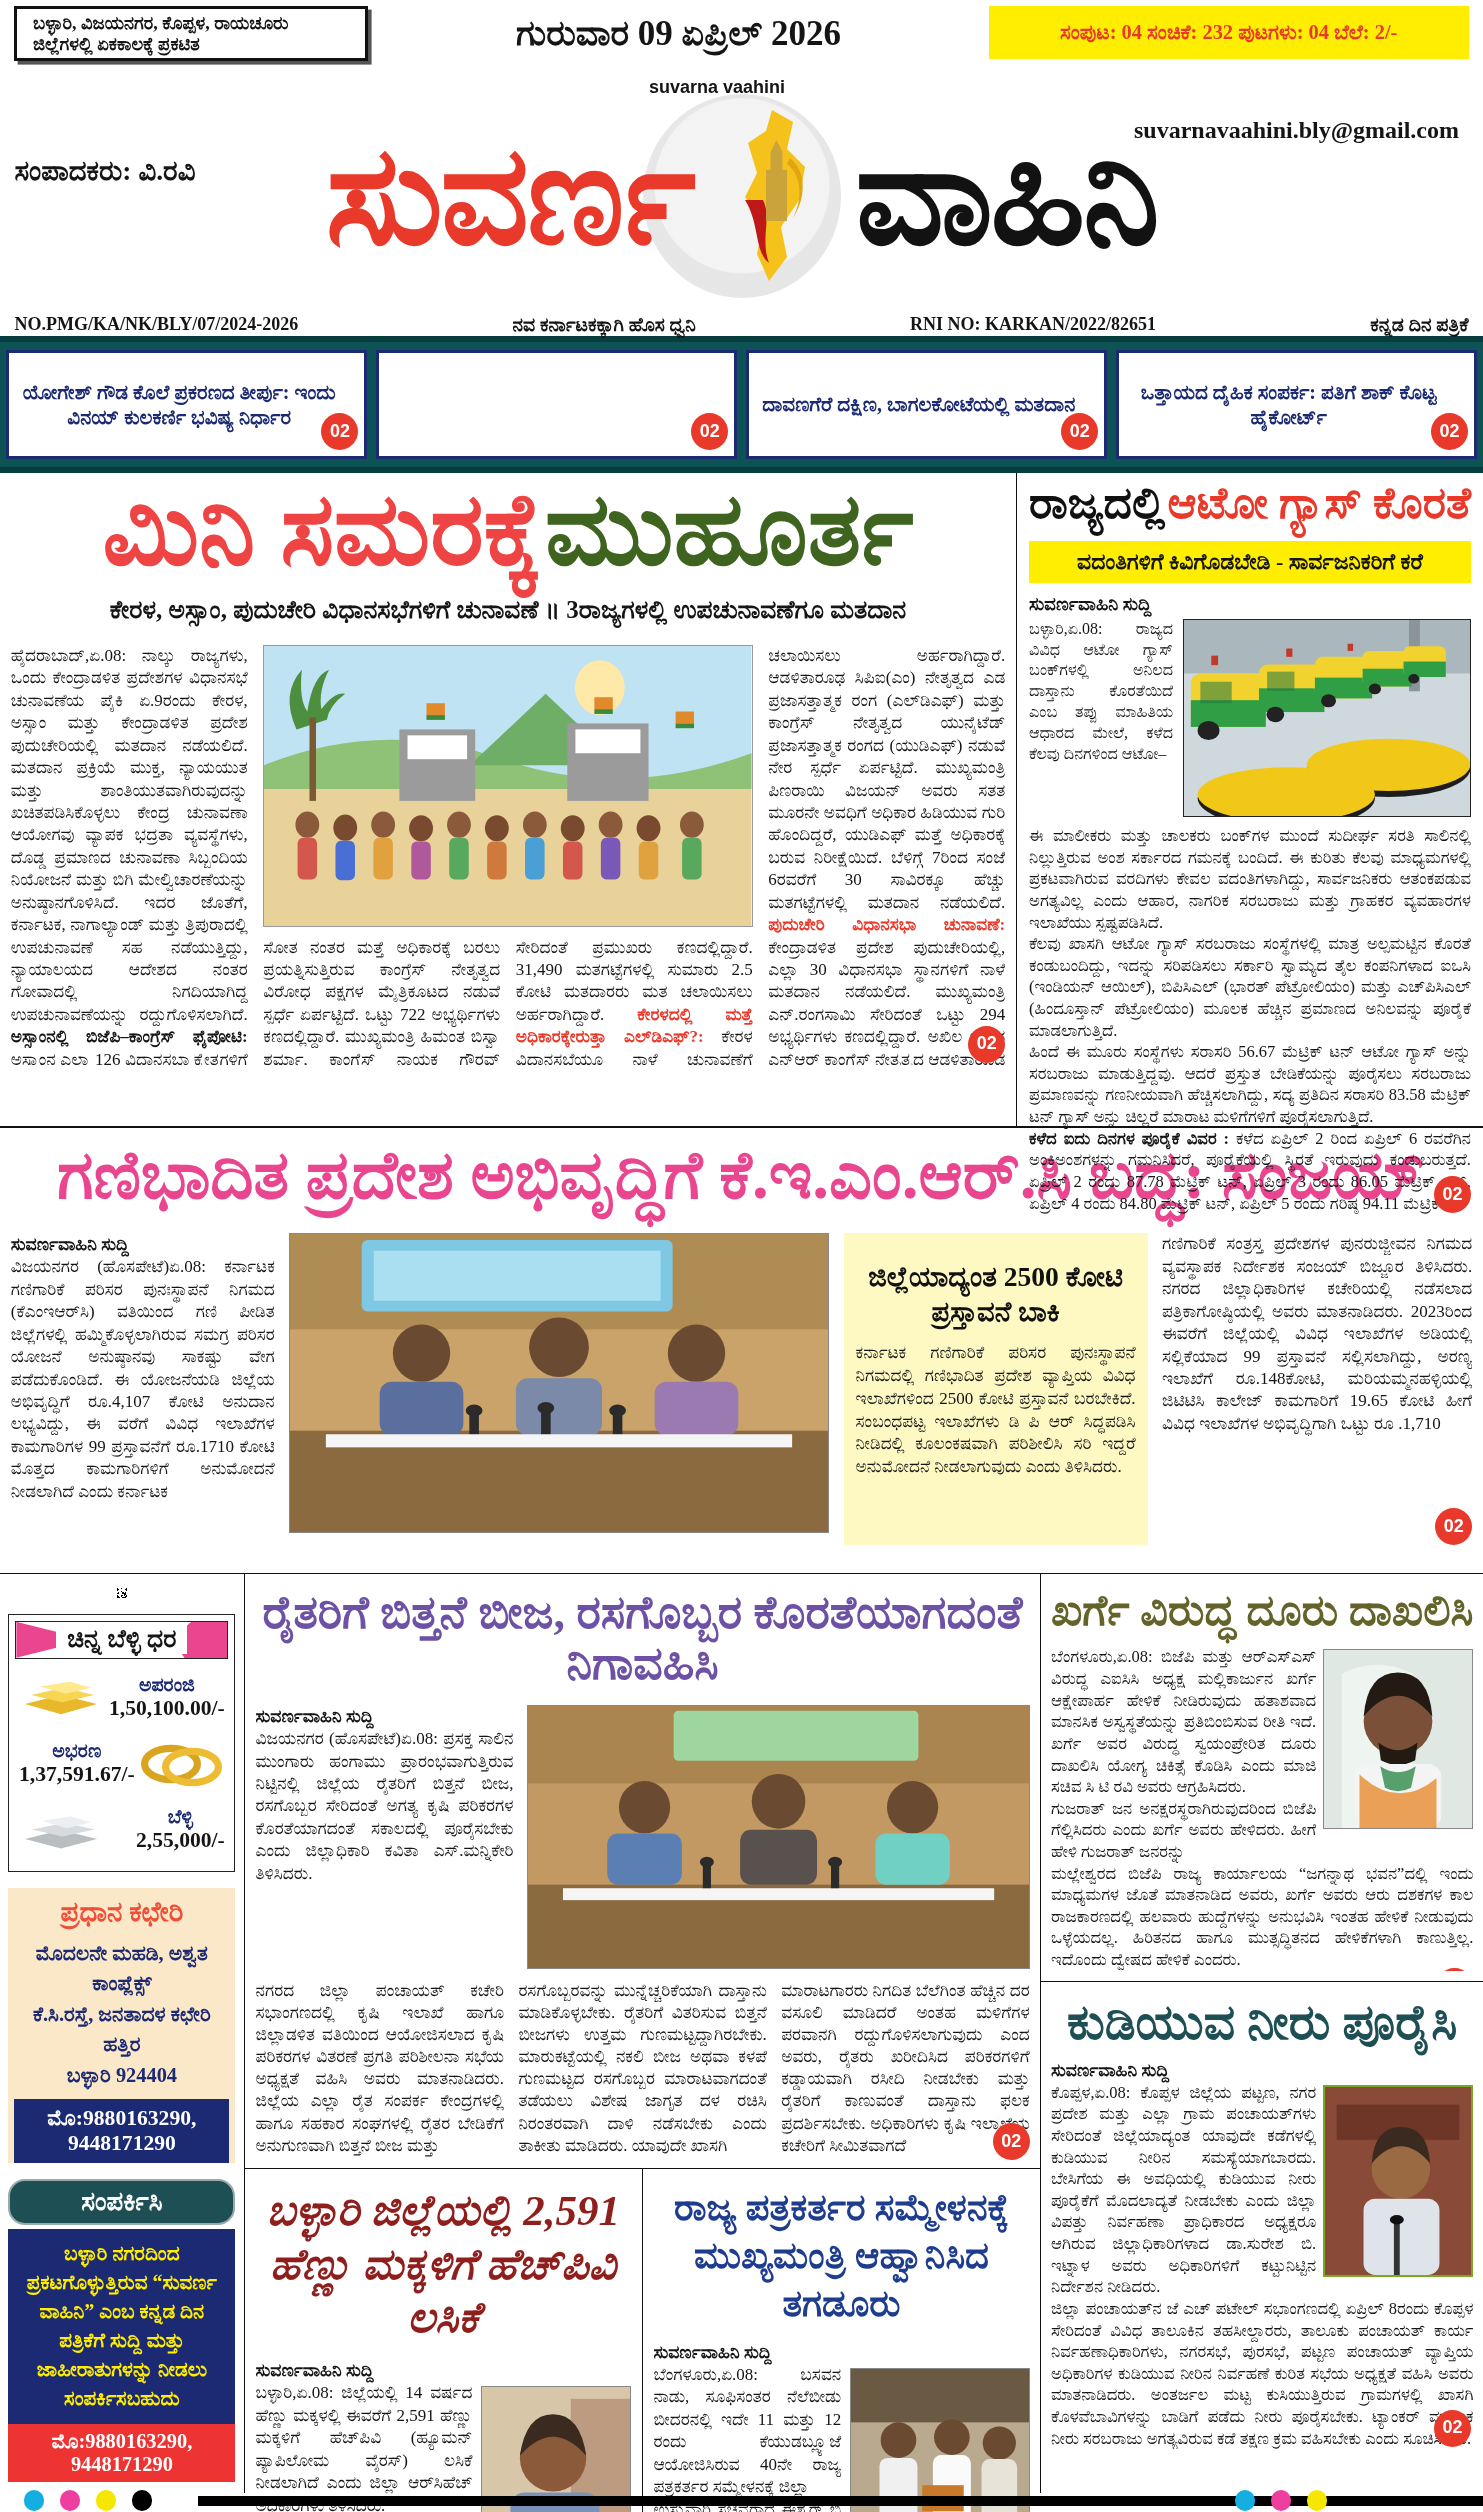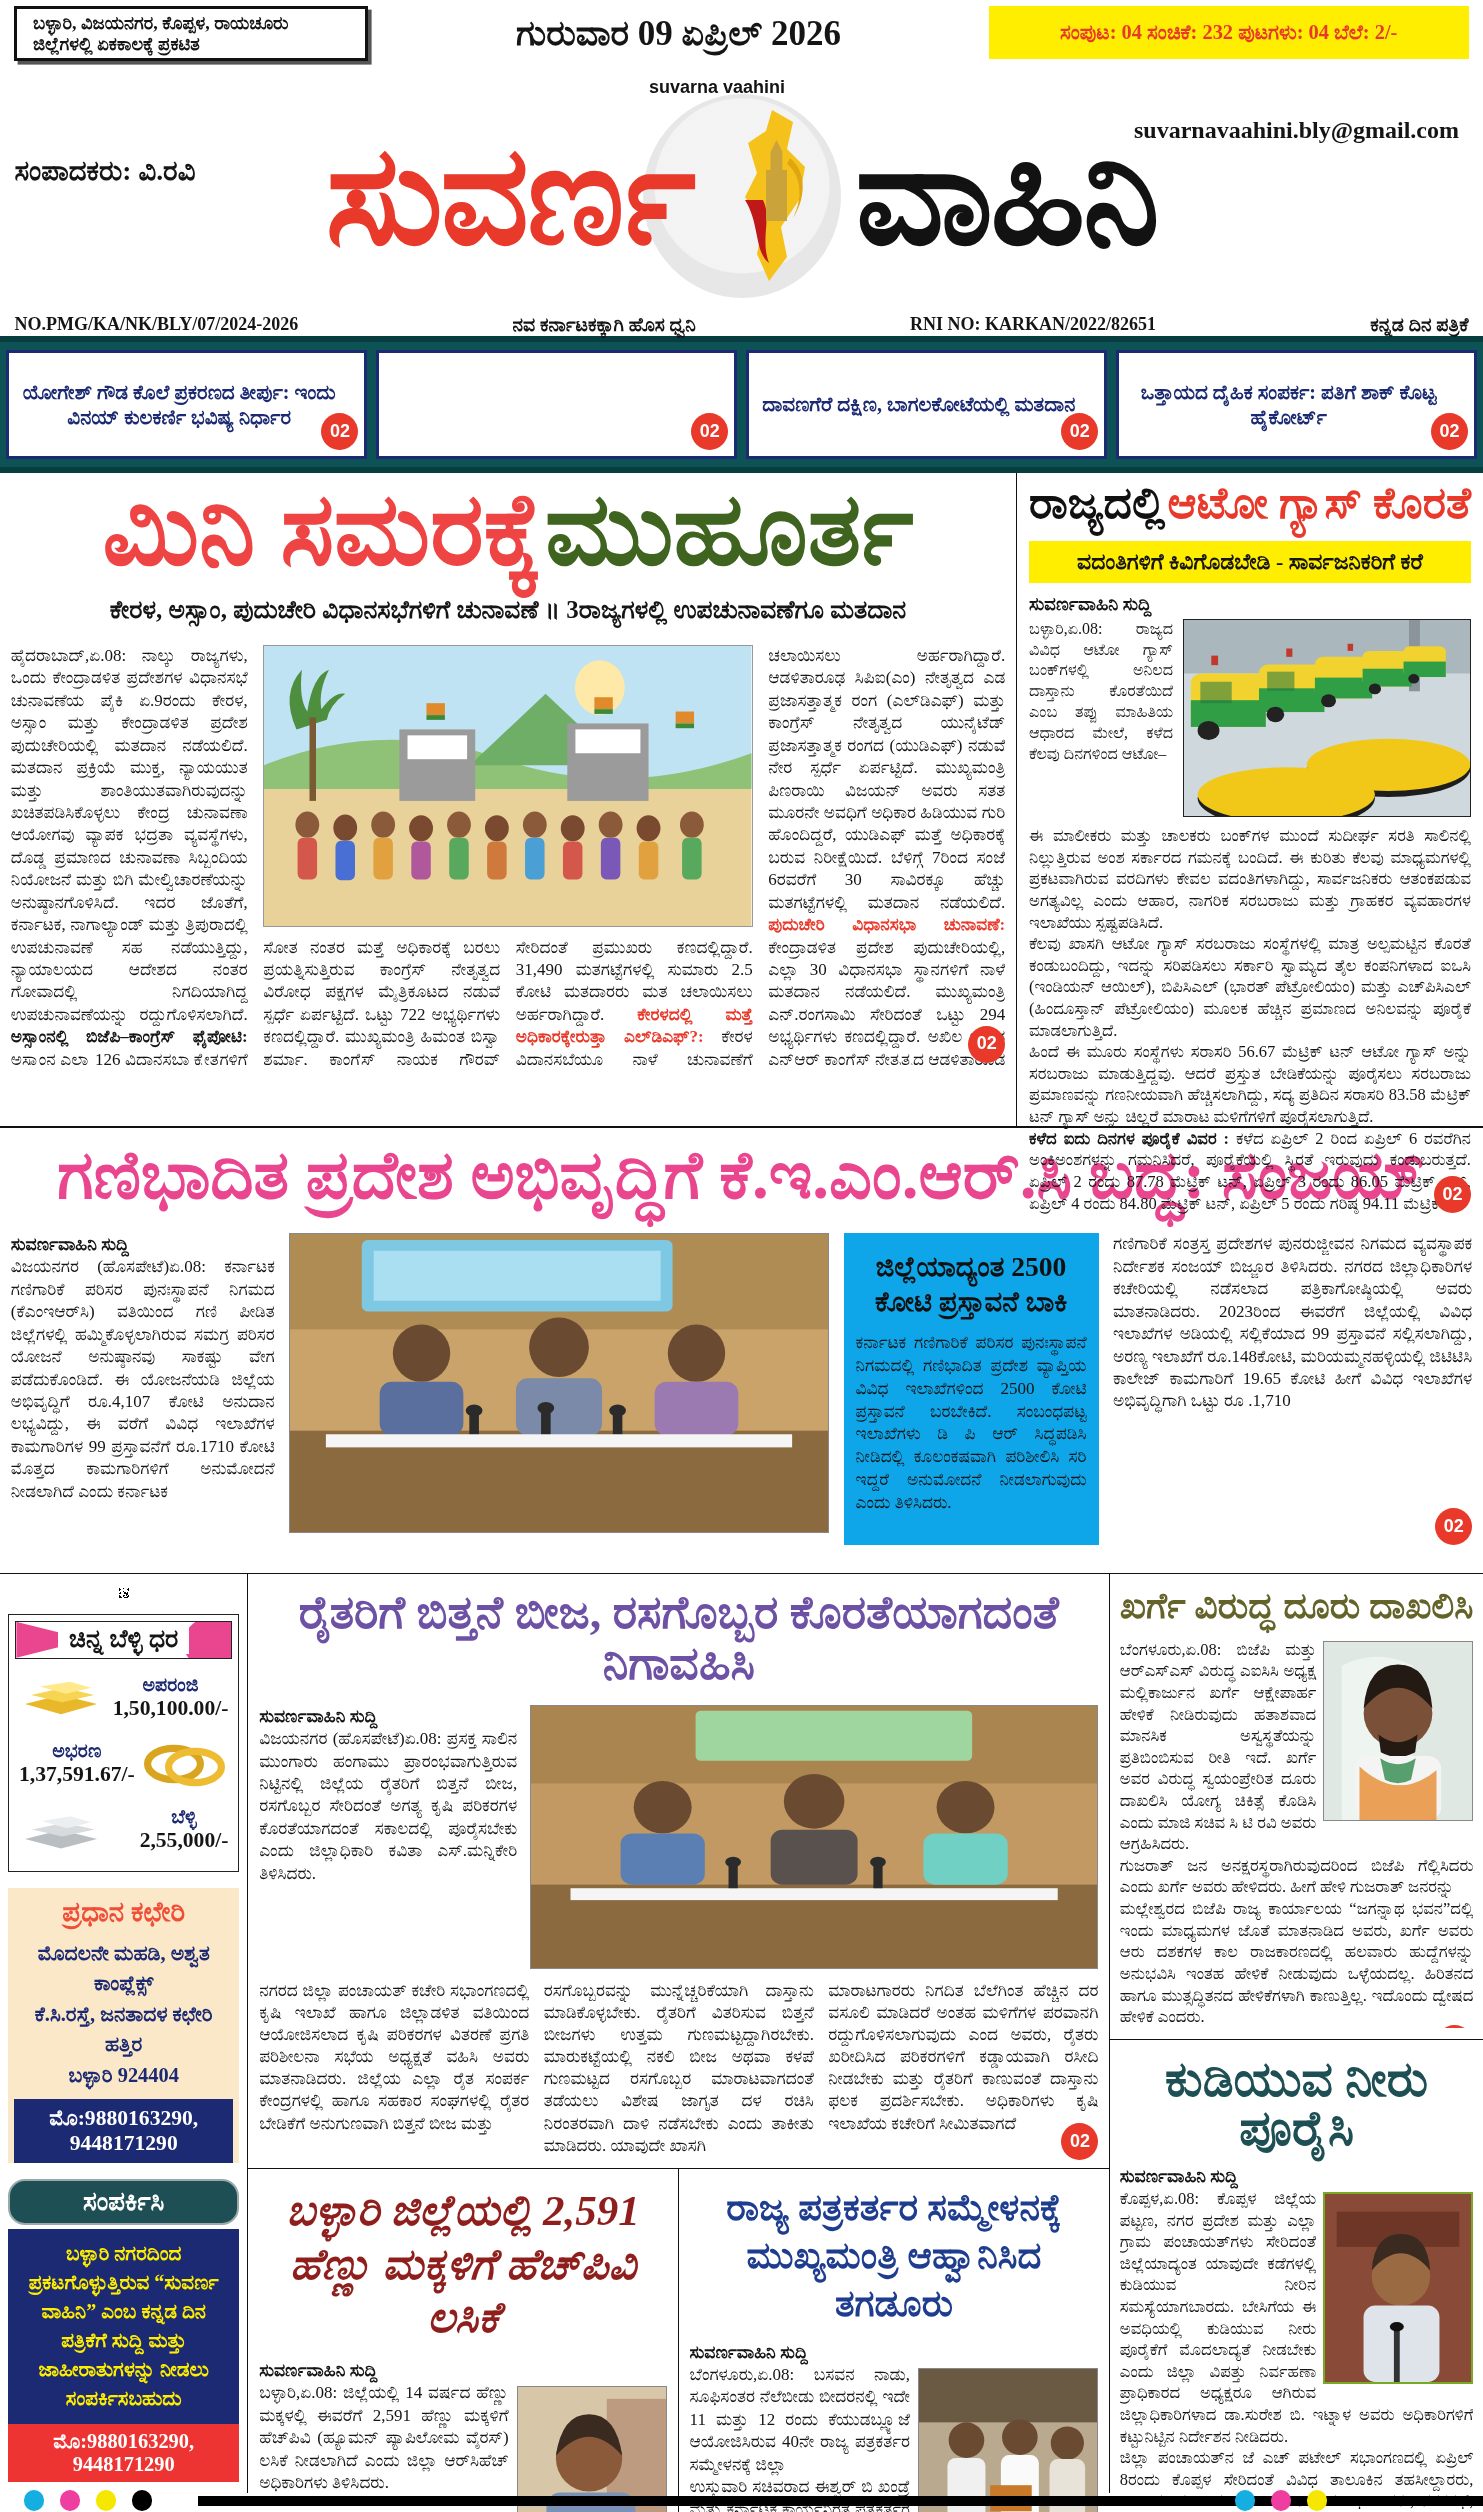--- a/index.html
+++ b/index.html
@@ -89,21 +89,21 @@
   .auto-body{font-size:16.5px; line-height:1.31; margin-top:8.4px; position:relative;}
   .auto-body .badge{position:absolute; right:0; bottom:1.2px;}
 
   
   .mining{border-bottom:1.8px solid #111; height:446px; padding:4.8px 10.8px 0 10.8px;}
   .mining-headline{color:var(--pink); font-weight:bold; font-size:67px; text-align:center; line-height:1; margin-top:9.6px; white-space:nowrap;}
   .mining-grid{display:flex; gap:14.4px; margin-top:24px; height:312px;}
   .mining-colA{width:264px; font-size:17px; line-height:1.32;}
   .mining-byline{font-weight:bold; font-size:17.4px;}
   .fig-mining{width:540px; height:300px; border:1.2px solid #888;}
-  .mining-ybox{width:255px; background:#0ea5e9; padding:17px 12px; }
+  .mining-ybox{width:304px; background:#fef9c3; padding:27px 12px; }
   .mining-ybox .yb-title{font-weight:bold; font-size:27.6px; text-align:center; line-height:1.25; color:#111;}
   .mining-ybox .yb-body{font-size:17px; line-height:1.34; margin-top:13px;}
   .mining-colB{flex:1; font-size:17px; line-height:1.32; position:relative;}
   .mining-colB .badge{position:absolute; right:0; bottom:0;}
 
   
   .lower{display:flex; height:919px;}
   .rail{width:252px; border-right:1.8px solid #111; padding:10.8px 8.4px; display:flex; flex-direction:column; gap:15.6px;}
   .qr{width:216px; height:216px; margin:3.6px auto 0 auto;}
   .gold-box{border:1.8px solid #222; padding:0 0 8.4px 0;}
@@ -138,21 +138,21 @@
   .hpv{width:50%; border-right:1.8px solid #111; padding:8.4px 10.8px;}
   .hpv-headline{color:var(--darkred); font-weight:bold; font-size:43px; text-align:center; line-height:1.25; margin-top:6px;font-style:italic;}
   .hpv-body{margin-top:14.4px; font-size:17px; line-height:1.32; position:relative;}
   .hpv-fig{float:right; width:150px; height:180px; margin:3.6px 0 4.8px 8.4px; border:1.2px solid #888;}
   .journo{width:50%; padding:8.4px 10.8px; display:flex; flex-direction:column;}
   .journo-headline{color:var(--blue); font-weight:bold; font-size:37px; text-align:center; line-height:1.3; margin-top:6px;}
   .journo-body{margin-top:13px; font-size:17px; line-height:1.32;}
   .journo-fig{float:right; width:180px; height:168px; margin:3.6px 0 4.8px 8.4px; border:1.2px solid #888;}
 
   .rightcol{flex:1; padding:6px 9.6px 0 9.6px; display:flex; flex-direction:column;}
-  .kharge-headline{color:var(--olive); font-weight:bold; font-size:36px; text-align:left; line-height:1.1; margin-top:7.2px; white-space:nowrap;}
+  .kharge-headline{color:var(--olive); font-weight:bold; font-size:43px; text-align:left; line-height:1.1; margin-top:7.2px; white-space:nowrap;}
   .kharge-body{margin-top:12px; font-size:16.5px; line-height:1.31; position:relative;}
   .kharge-fig{float:right; width:150px; height:180px; margin:2.4px 0 6px 7.2px; border:1.2px solid #888;}
   .kharge-body .badge{position:absolute; right:0; bottom:-34px;}
   .water{border-top:1.8px solid #111; margin:10.8px -9.6px 0 -9.6px; padding:7.2px 9.6px;}
   .water-headline{color:var(--tealhead); font-weight:bold; font-size:49px; text-align:center; line-height:1; margin-top:8.4px;}
   .water-body{margin-top:12px; font-size:16.5px; line-height:1.31; position:relative;}
   .water-fig{float:right; width:150px; height:192px; margin:3.6px 0 4.8px 7.2px; border:2.4px solid #7a2;}
   .water-body .badge{position:absolute; right:2.4px; bottom:2.4px;}
 
   

